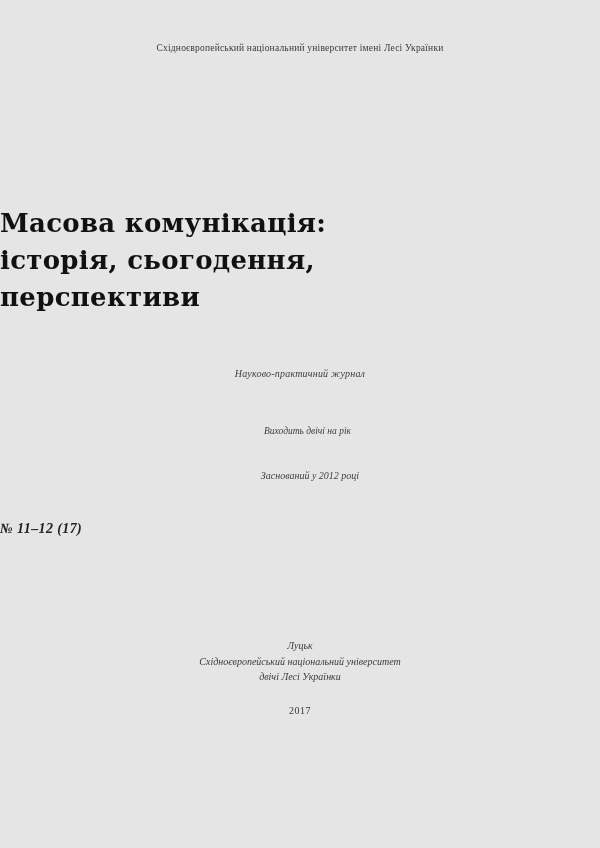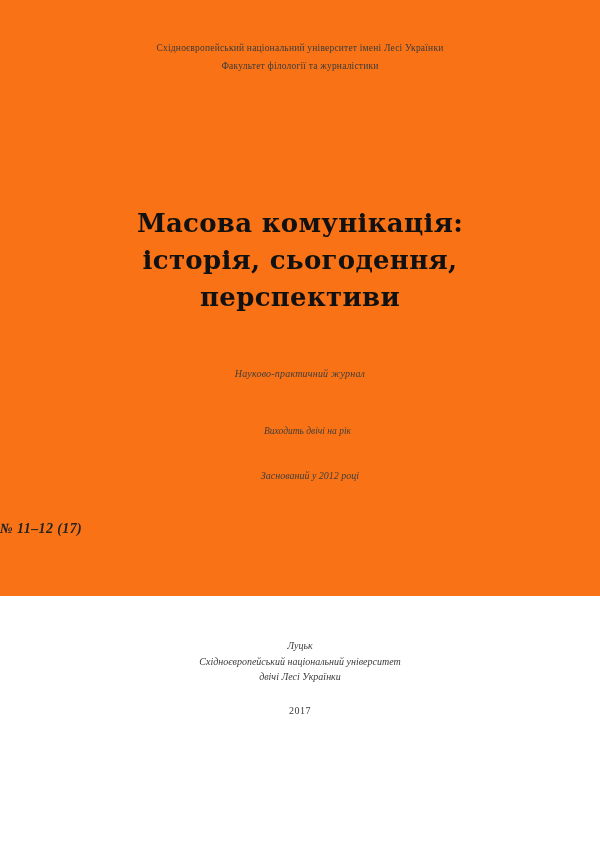--- a/index.html
+++ b/index.html
@@ -10,22 +10,22 @@
   body {
     width: 600px;
     height: 848px;
     font-family: "Liberation Serif", serif;
     color: #1a1a1a;
     overflow: hidden;
   }
   .page {
     position: relative;
     width: 600px;
-    height: 596px;
-    background: #f97316;
+    height: 848px;
+    background: #e5e5e5;
     box-sizing: border-box;
   }
   .affiliation {
     position: absolute;
     top: 40px;
     left: 0;
     right: 0;
     text-align: center;
     font-family: "Liberation Serif", serif;
     font-size: 9.5px;
@@ -34,21 +34,21 @@
     letter-spacing: 0.2px;
   }
   .affiliation .line {
     display: block;
   }
   .title-block {
     position: absolute;
     top: 205px;
     left: 0;
     right: 0;
-    text-align: center;
+    text-align: left;
   }
   .title-block .tline {
     display: block;
     font-family: "DejaVu Serif", "Liberation Serif", serif;
     font-weight: bold;
     font-size: 26px;
     line-height: 1.42;
     color: #111111;
     letter-spacing: 0.3px;
   }
@@ -125,21 +125,20 @@
     letter-spacing: 0.5px;
   }
 </style>
 </head>
 <body>
 
 <div class="page">
 
   <div class="affiliation">
     <span class="line">Східноєвропейський національний університет імені Лесі Українки</span>
-    <span class="line">Факультет філології та журналістики</span>
   </div>
 
   <div class="title-block">
     <span class="tline">Масова комунікація:</span>
     <span class="tline">історія, сьогодення,</span>
     <span class="tline">перспективи</span>
   </div>
 
   <div class="subtitle-block">
     <span class="sline">Науково-практичний журнал</span>

